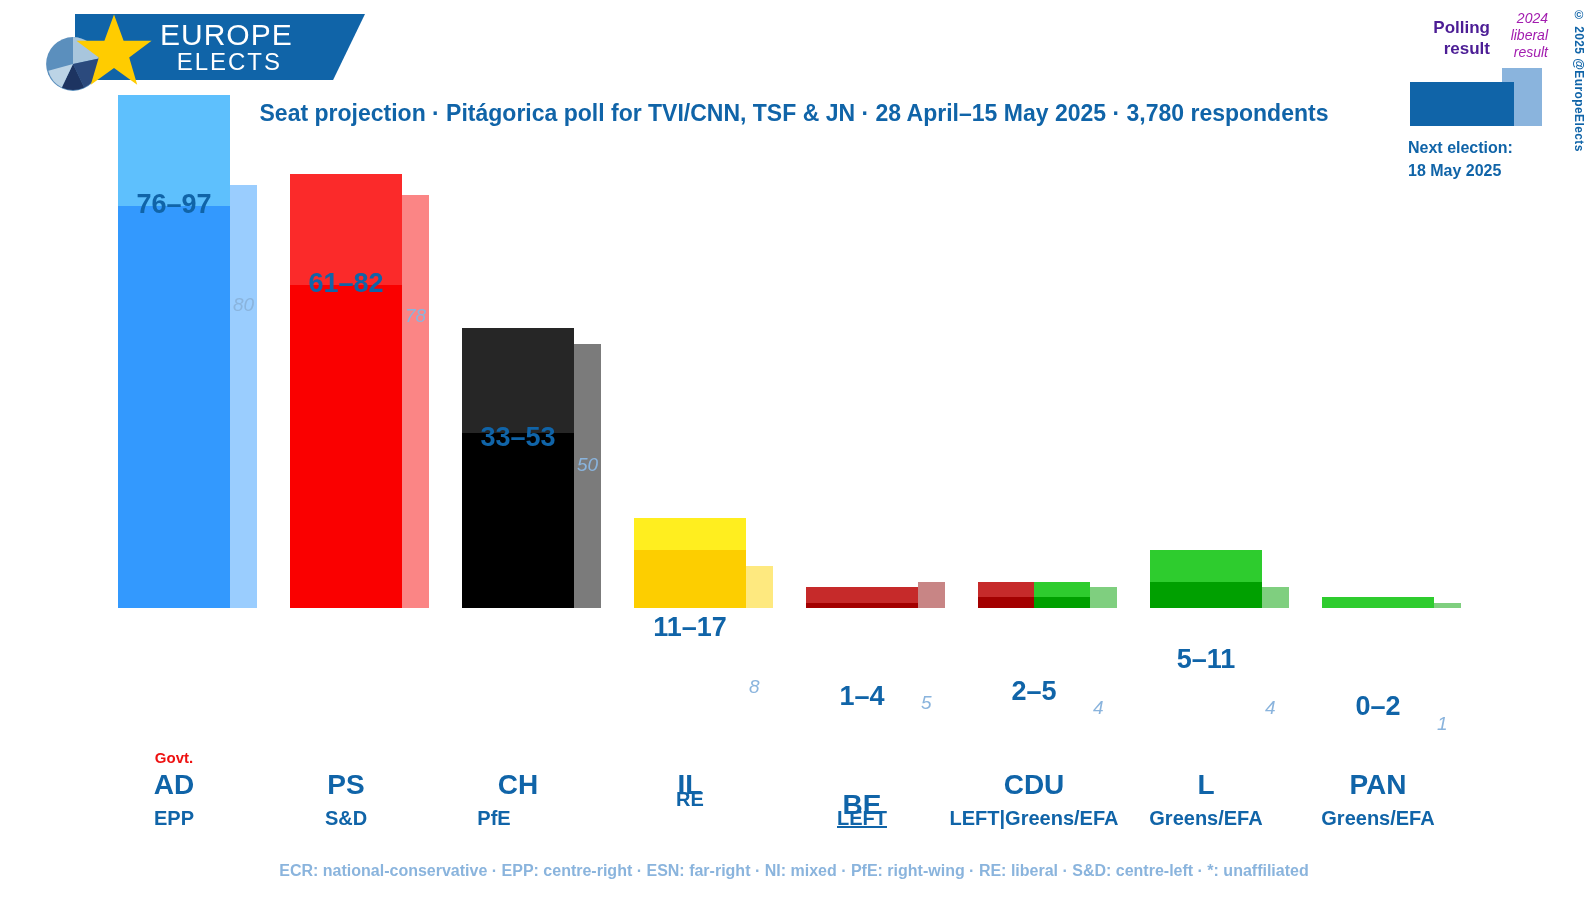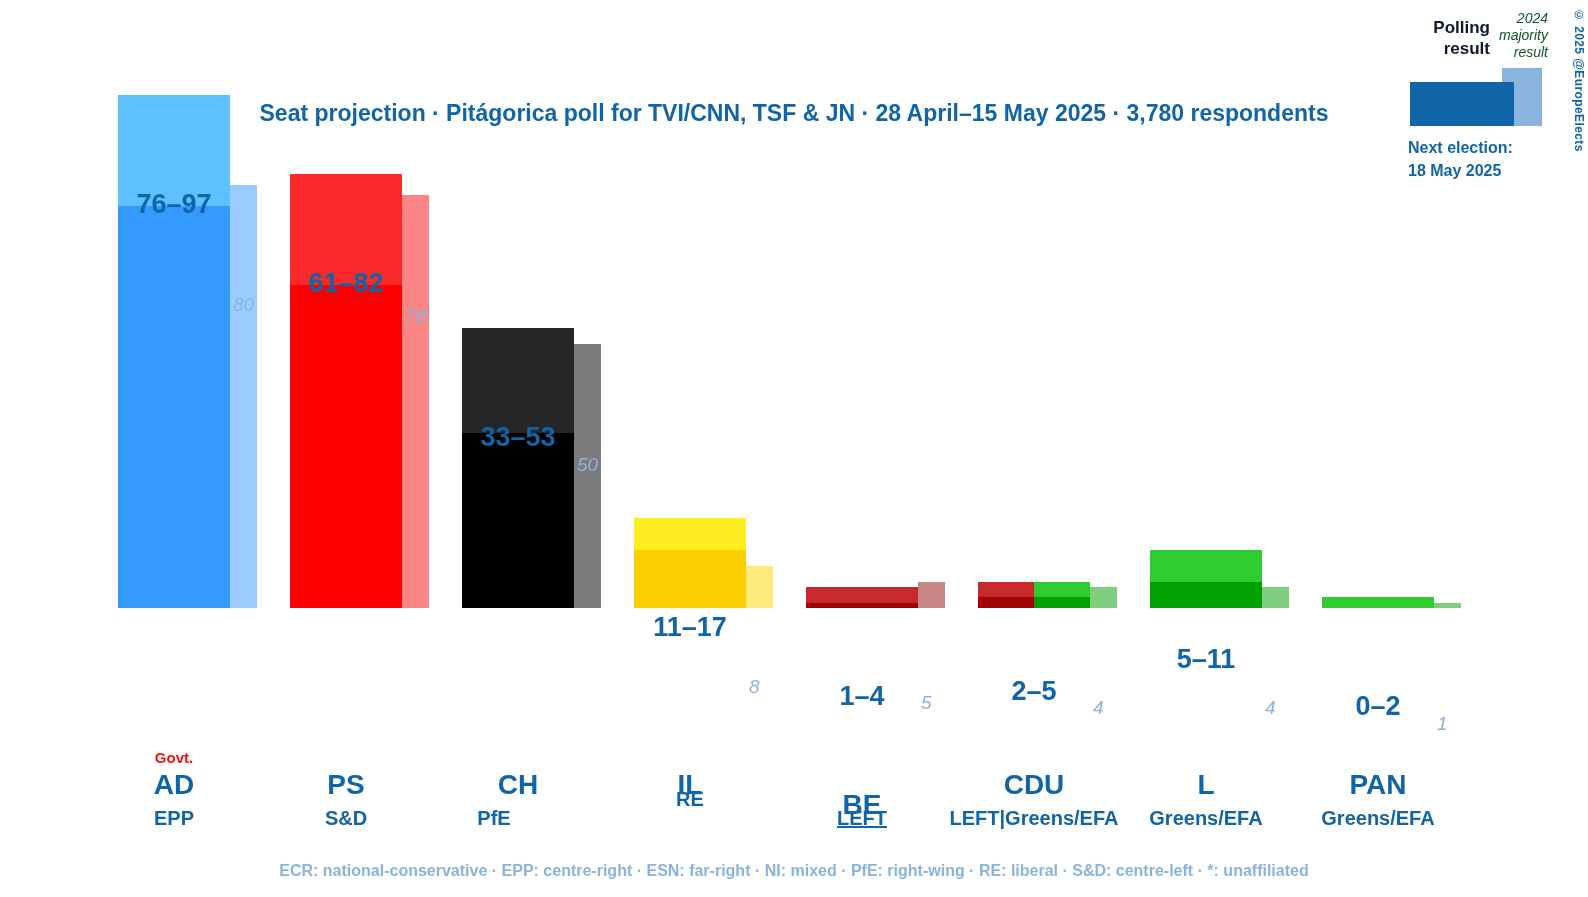--- a/index.html
+++ b/index.html
@@ -40,25 +40,25 @@
   }
   .sub2{
     position:absolute;left:0;top:146px;width:1588px;text-align:center;
     font-size:23px;font-weight:bold;color:#1064a8;
   }
 
   
   .legend{position:absolute;right:6px;top:6px;width:190px;height:180px;}
   .lg-poll-label{
     position:absolute;left:14px;top:12px;width:84px;text-align:right;
-    font-size:17px;font-weight:bold;color:#0f172a;line-height:1.22;
+    font-size:17px;font-weight:bold;color:#4c1d95;line-height:1.22;
   }
   .lg-elec-label{
     position:absolute;left:104px;top:4px;width:52px;text-align:right;
-    font-size:14px;font-style:italic;color:#14532d;line-height:1.22;
+    font-size:14px;font-style:italic;color:#a21caf;line-height:1.22;
   }
   .lg-swatch-poll{position:absolute;left:18px;top:76px;width:104px;height:44px;background:#1064a8;}
   .lg-swatch-elec{position:absolute;left:110px;top:62px;width:40px;height:58px;background:#8ab4dd;}
   .lg-next{
     position:absolute;left:16px;top:130px;width:150px;text-align:left;
     font-size:16px;font-weight:bold;color:#1064a8;line-height:1.45;
   }
   .copyright{
     position:absolute;right:2px;top:8px;
     font-size:12px;font-weight:bold;color:#1064a8;
@@ -94,31 +94,48 @@
   .footer{
     position:absolute;left:0;top:862px;width:1588px;text-align:center;
     font-size:16px;font-weight:bold;color:#8ab4dd;
   }
 </style>
 </head>
 <body>
 
 <div class="root">
 
+  <div class="logo">
+    <div class="logo-banner"></div>
+    <svg class="logo-pie" viewBox="0 0 100 100">
+      <circle cx="50" cy="50" r="48" fill="#5b8fbd"></circle>
+      <path d="M50 50 L50 2 A48 48 0 0 1 96 40 Z" fill="#a8c6dd"></path>
+      <path d="M50 50 L96 40 A48 48 0 0 1 70 92 Z" fill="#2b4a7d"></path>
+      <path d="M50 50 L70 92 A48 48 0 0 1 30 92 Z" fill="#1d3461"></path>
+      <path d="M50 50 L30 92 A48 48 0 0 1 6 62 Z" fill="#bcd4e6"></path>
+    </svg>
+    <svg class="logo-star" viewBox="0 0 100 100">
+      <polygon fill="#fc0" points="50,3 62,36 97,36 69,57 79,91 50,70 21,91 31,57 3,36 38,36"></polygon>
+    </svg>
+    <div class="logo-text">
+      <span class="l1">EUROPE</span>
+      <span class="l2">ELECTS</span>
+    </div>
+  </div>
 
   <div class="sub1">Seat projection · Pitágorica poll for TVI/CNN, TSF &amp; JN · 28 April–15 May 2025 · 3,780 respondents</div>
 
   <div class="legend">
     <div class="lg-poll-label" id="lg-poll">
         <div>Polling</div>
         <div>result</div>
       </div>
     <div class="lg-elec-label" id="lg-elec">
         <div>2024</div>
-        <div>majority</div>
+        <div>liberal</div>
         <div>result</div>
       </div>
     <div class="lg-swatch-elec"></div>
     <div class="lg-swatch-poll"></div>
     <div class="lg-next" id="lg-next">
         <div>Next election:</div>
         <div>18 May 2025</div>
       </div>
   </div>
   <div class="copyright">© 2025 @EuropeElects</div>

